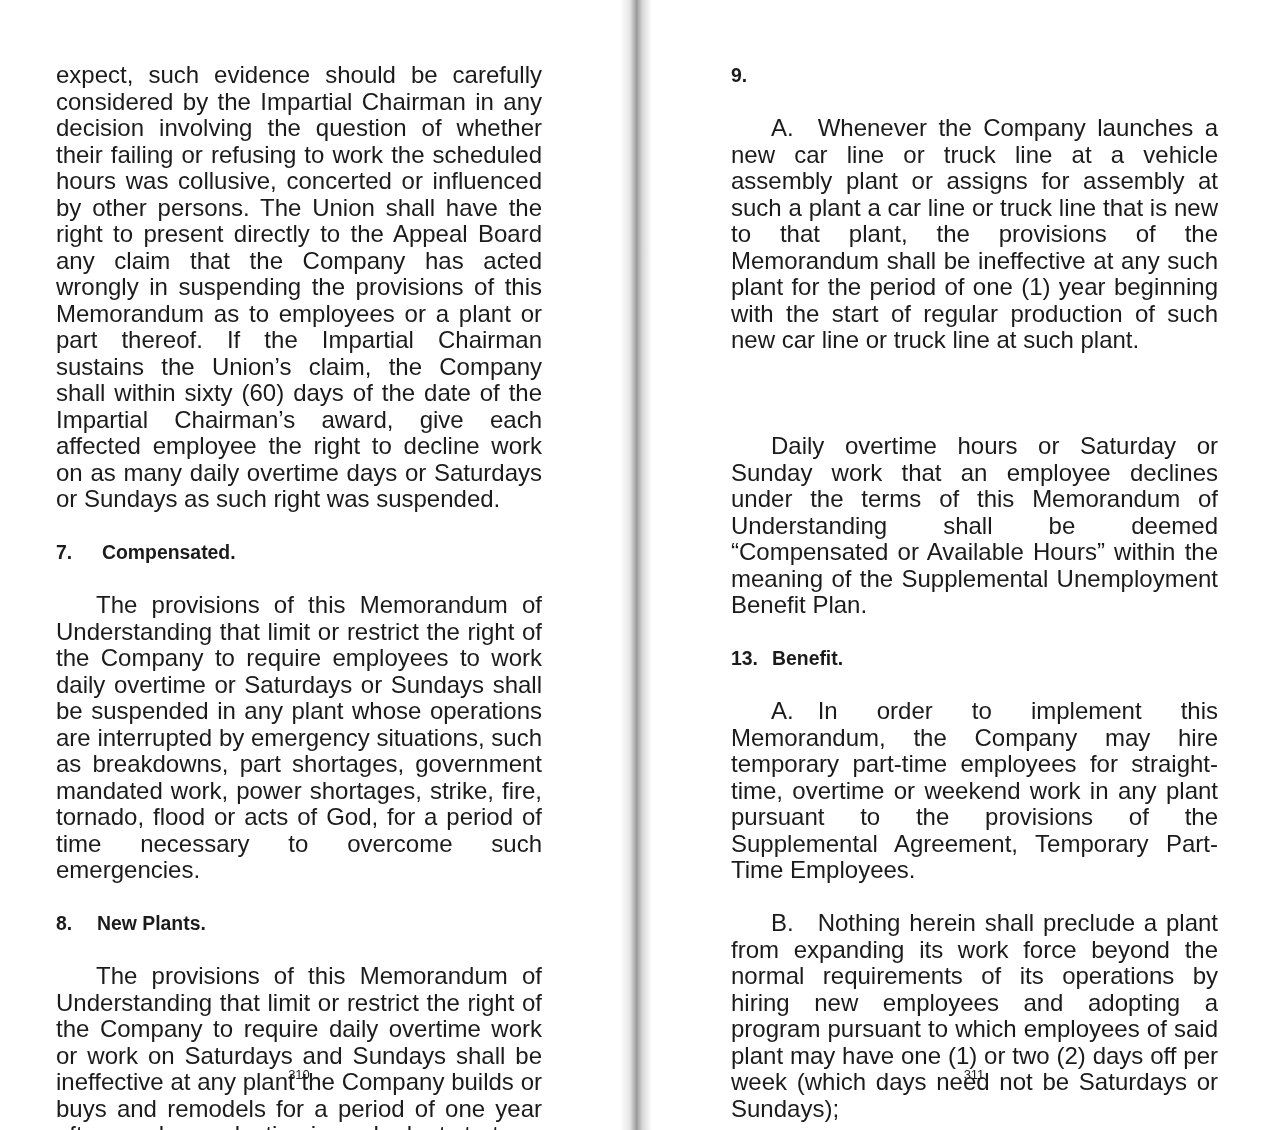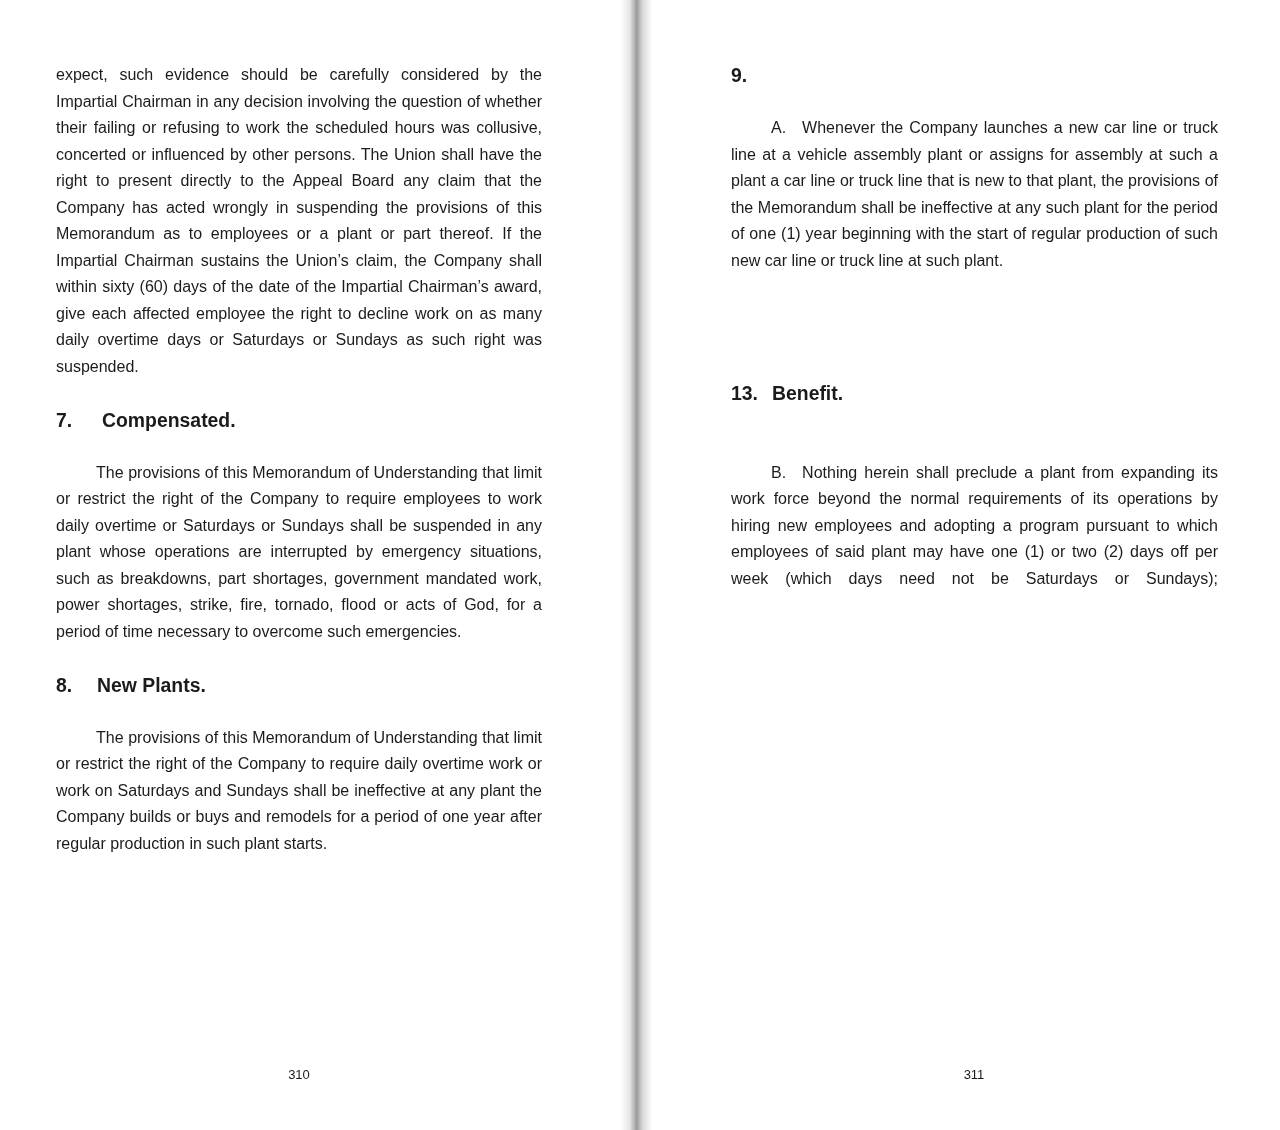--- a/index.html
+++ b/index.html
@@ -10,21 +10,21 @@
     .page { position: absolute; top: 0; height: 1130px; }
     .page-left { left: 0; width: 620px; }
     .page-right { left: 652px; width: 628px; }
     .gutter {
       position: absolute; top: 0; left: 620px; width: 32px; height: 1130px;
       background: linear-gradient(to right, #ffffff 0%, #e6e6e6 30%, #a9a9a9 48%, #9a9a9a 52%, #d6d6d6 70%, #ffffff 100%);
     }
     .col { position: absolute; top: 62px; }
     .page-left .col { left: 56px; width: 486px; }
     .page-right .col { left: 79px; width: 487px; }
-    p { margin: 0; font-size: 16px; line-height: 26.5px; text-align: justify; text-align-last: auto; }
+    p { margin: 0; font-size: 24px; line-height: 26.5px; text-align: justify; text-align-last: auto; }
     p.last { text-align-last: left; }
     .indent { text-indent: 40px; }
     .gap { height: 26.5px; }
     h3 { margin: 0; font-size: 19.4px; line-height: 26.5px; font-weight: bold; display: flex; }
     h3 .num { display: inline-block; }
     .page-left h3 .num { width: 46px; }
     .page-left h3.h8 .num { width: 41px; }
     .page-right h3 .num { width: 41px; }
     .page-num { position: absolute; top: 1064px; font-size: 13px; line-height: 22px; width: 100px; text-align: center; }
     .page-left .page-num { left: 249px; }
@@ -59,23 +59,25 @@
 <div class="page page-right">
   <div class="col">
     <h3>
       <span class="num">9.</span>
     </h3>
     <div class="gap"></div>
     <p class="indent last">A. Whenever the Company launches a new car line or truck line at a vehicle assembly plant or assigns for assembly at such a plant a car line or truck line that is new to that plant, the provisions of the Memorandum shall be ineffective at any such plant for the period of one (1) year beginning with the start of regular production of such new car line or truck line at such plant.</p>
     <div class="gap"></div>
     <div class="gap"></div>
     <div class="gap"></div>
+    <p class="indent last">Daily overtime hours or Saturday or Sunday work that an employee declines under the terms of this Memorandum of Understanding shall be deemed “Compensated or Available Hours” within the meaning of the Supplemental Unemployment Benefit Plan.</p>
     <div class="gap"></div>
     <h3>
       <span class="num">13.</span>
       <span>Benefit.</span>
     </h3>
     <div class="gap"></div>
+    <p class="indent last">A. In order to implement this Memorandum, the Company may hire temporary part-time employees for straight-time, overtime or weekend work in any plant pursuant to the provisions of the Supplemental Agreement, Temporary Part-Time Employees.</p>
     <div class="gap"></div>
     <p class="indent" style="text-align-last: justify;">B. Nothing herein shall preclude a plant from expanding its work force beyond the normal requirements of its operations by hiring new employees and adopting a program pursuant to which employees of said plant may have one (1) or two (2) days off per week (which days need not be Saturdays or Sundays);</p>
   </div>
   <div class="page-num">311</div>
 </div>
 
 </body></html>

